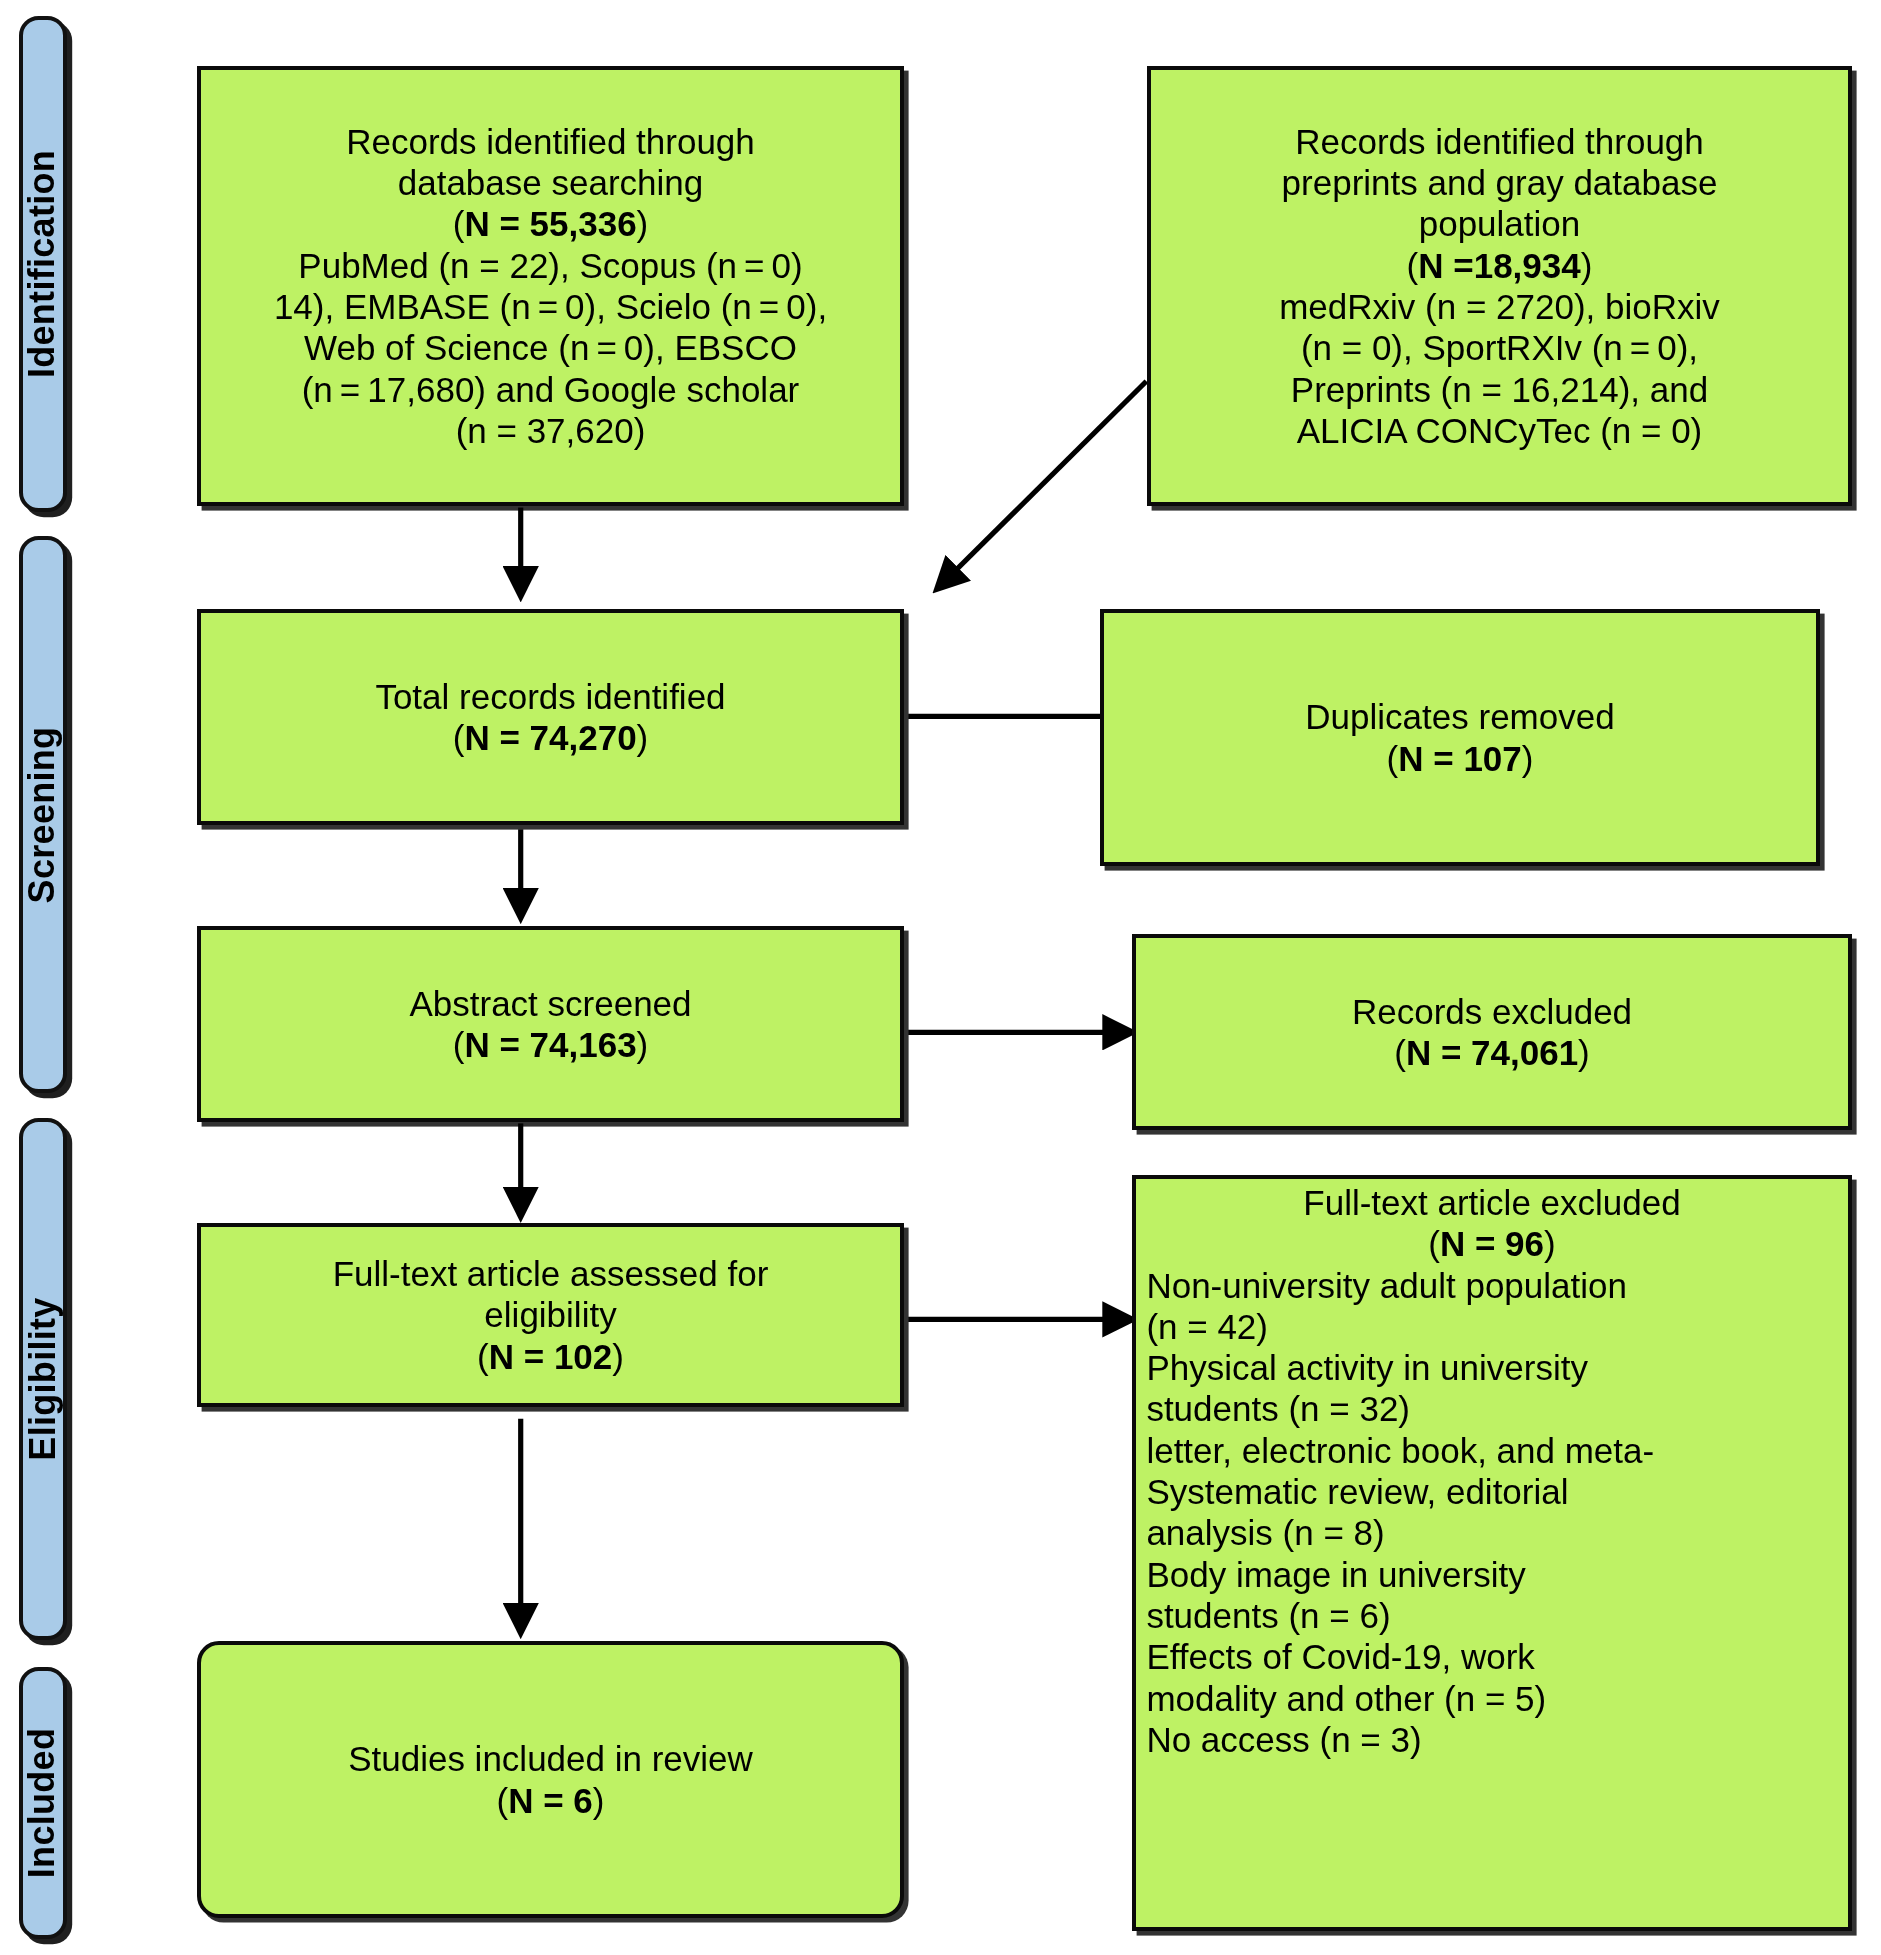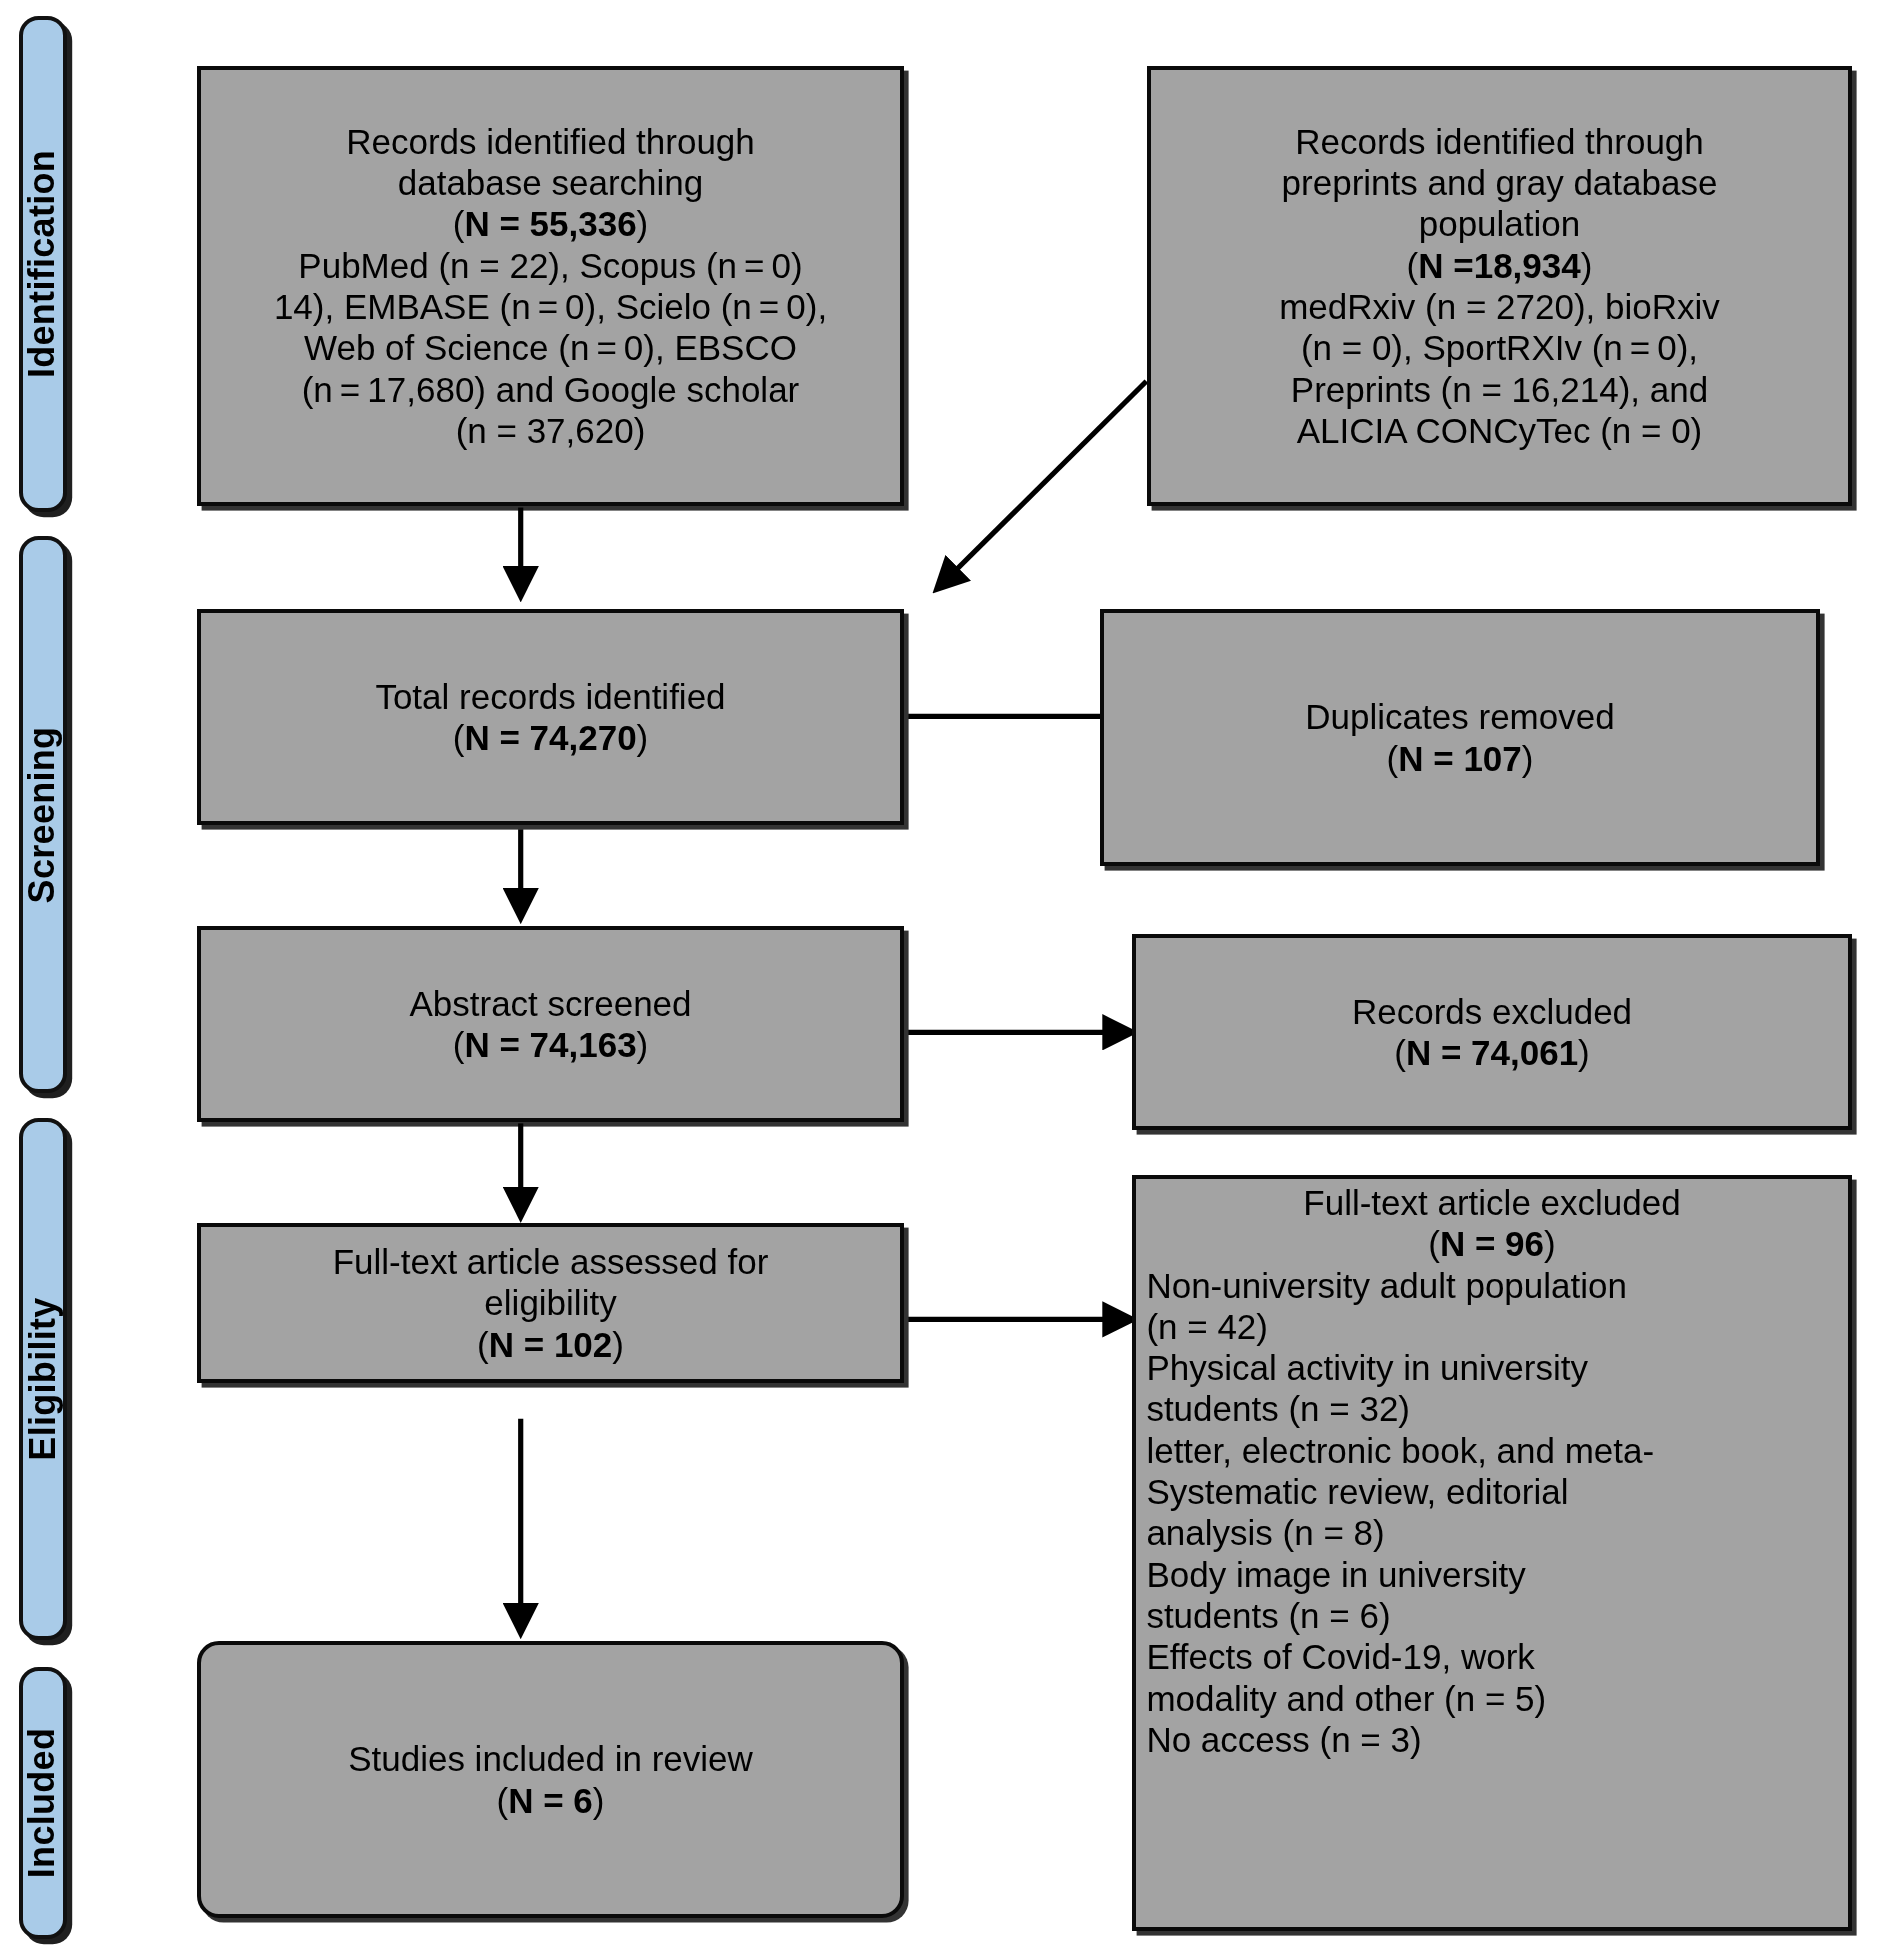--- a/index.html
+++ b/index.html
@@ -36,21 +36,21 @@
     font-weight: bold;
     font-size: 36px;
     letter-spacing: 0.3px;
     color: #000000;
     line-height: 1;
   }
 
   
   .flow-box {
     position: absolute;
-    background: #a3a3a3;
+    background: #bef264;
     border: 4px solid #0a0a0a;
     box-sizing: border-box;
     box-shadow: 4.6px 4.6px 0 0 rgba(0,0,0,0.80);
     display: flex;
     align-items: center;
     justify-content: flex-end;
     padding: 5.8px 10.4px;
   }
   .flow-box.top-align {
     align-items: flex-start;
@@ -169,21 +169,21 @@
       </div>
   </div>
 
   <div class="flow-box" style="left:1132px; top:934px; width:720px; height:196px;">
     <div class="box-text">
         <span class="ln center">Records excluded</span>
         <span class="ln center">(<b>N = 74,061</b>)</span>
       </div>
   </div>
 
-  <div class="flow-box" style="left:197px; top:1223px; width:707px; height:160px;">
+  <div class="flow-box" style="left:197px; top:1223px; width:707px; height:184px;">
     <div class="box-text">
         <span class="ln center">Full-text article assessed for</span>
         <span class="ln center">eligibility</span>
         <span class="ln center">(<b>N = 102</b>)</span>
       </div>
   </div>
 
   <div class="flow-box top-align" style="left:1132px; top:1175px; width:720px; height:756px;">
     <div class="box-text">
         <span class="ln center">Full-text article excluded</span>

